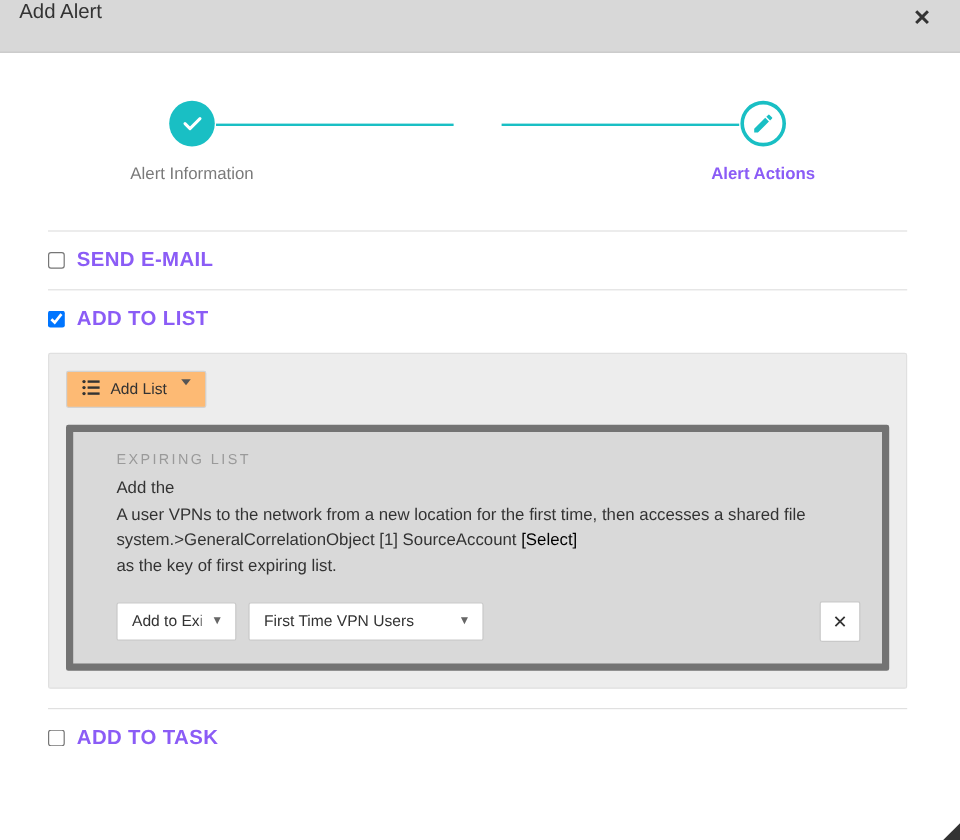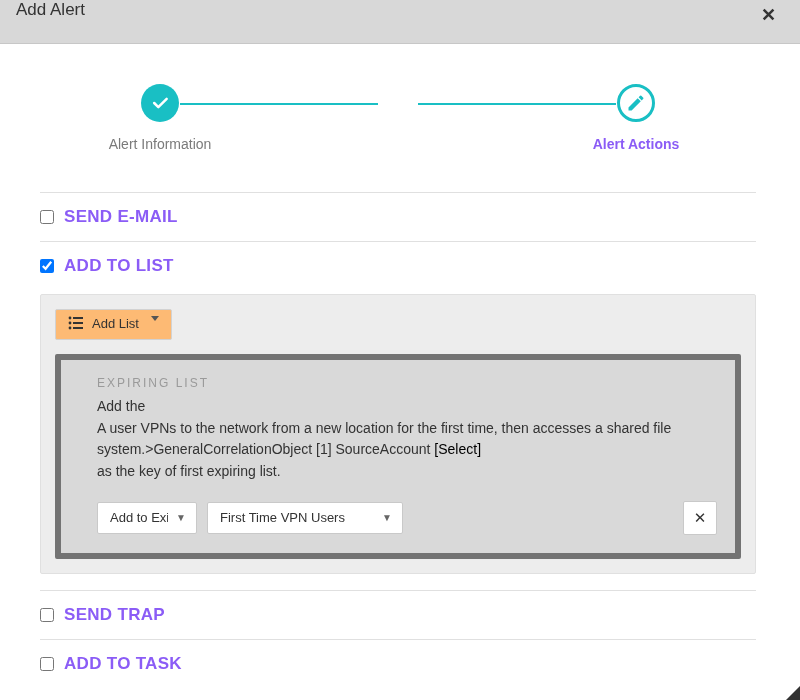--- a/index.html
+++ b/index.html
@@ -127,24 +127,20 @@
                 <span>First Time VPN Users</span>
                 <span class="arrow">▼</span>
               </div>
               <div class="remove-btn">
                 <span>✕</span>
               </div>
             </div>
           </div>
         </div>
 
-        <div class="section-row">
-          <input type="checkbox" style="">
-          <label>SEND TRAP</label>
-        </div>
 
 
         <div class="section-row">
           <input type="checkbox" style="">
           <label>ADD TO TASK</label>
         </div>
 
       </div>
     </div>
   </div>

